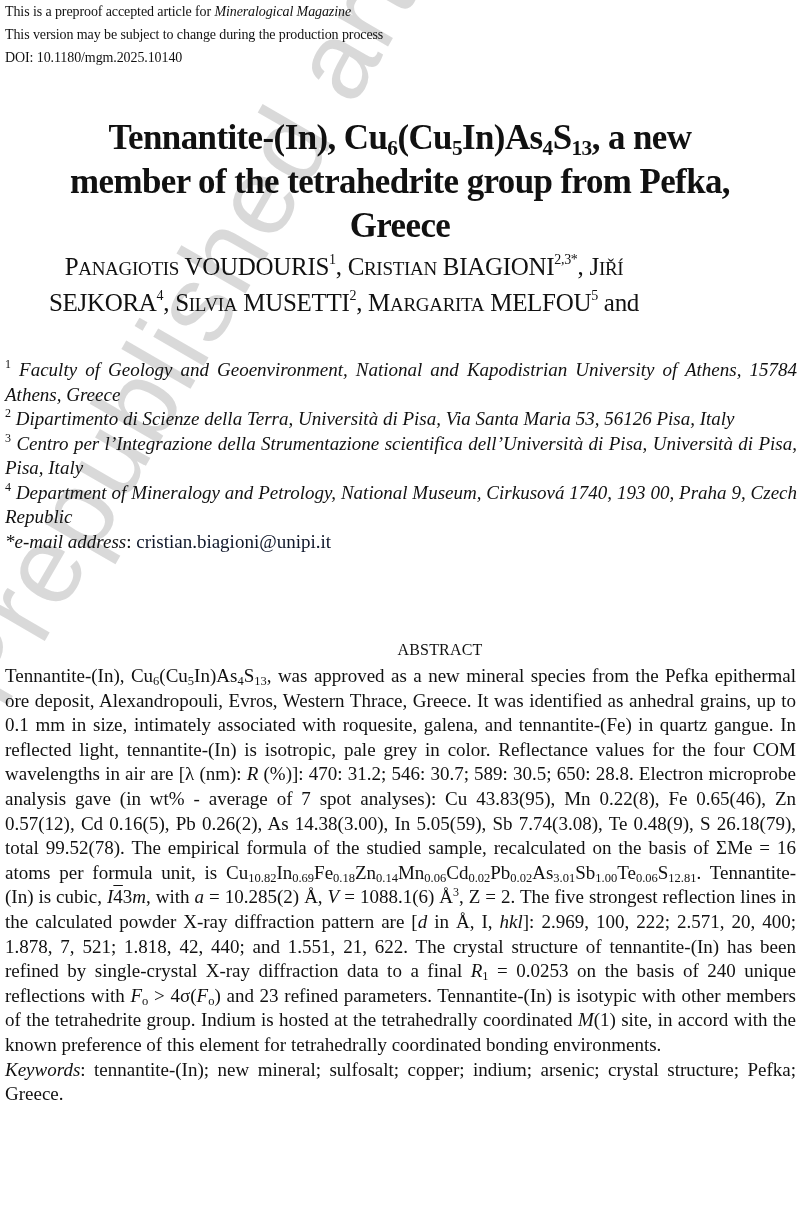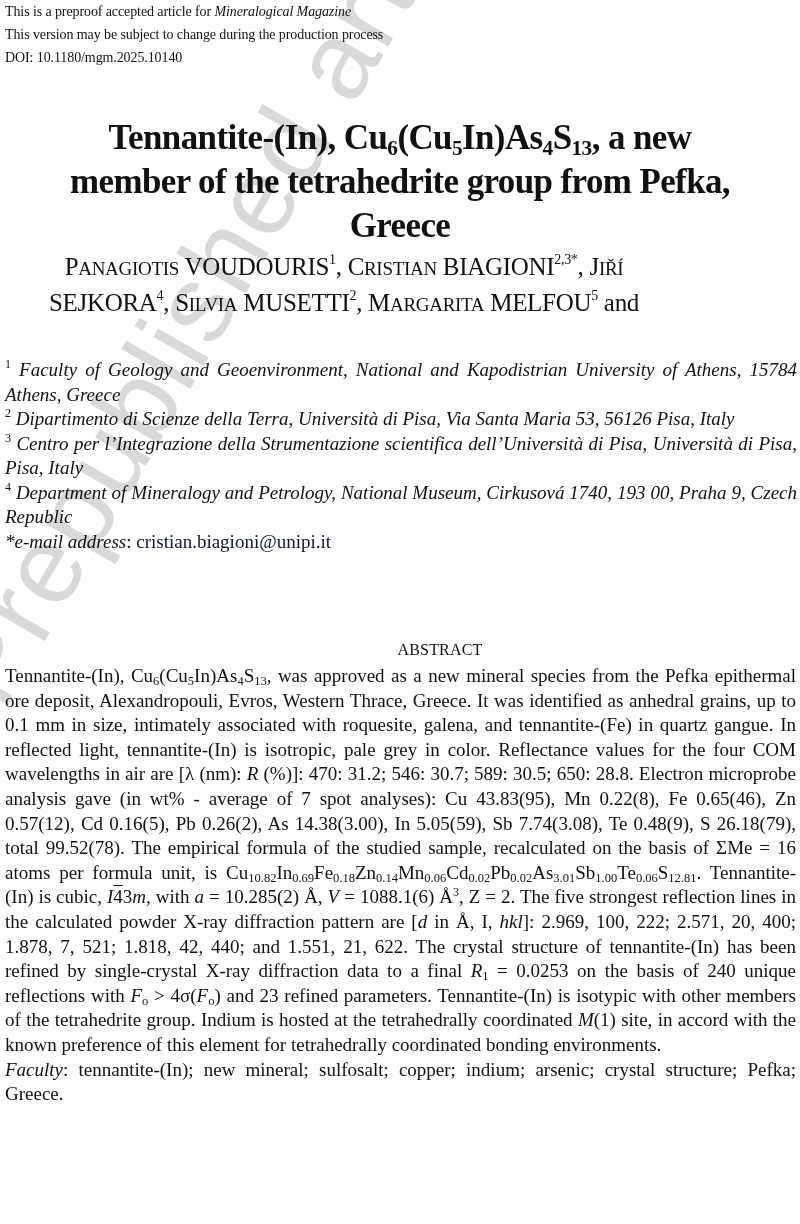--- a/index.html
+++ b/index.html
@@ -203,17 +203,17 @@
       <div class="aff"><sup>2</sup> <span>Dipartimento di Scienze della Terra, Università di Pisa, Via Santa Maria 53, 56126 Pisa, Italy</span></div>
       <div class="aff"><sup>3</sup> <span>Centro per l’Integrazione della Strumentazione scientifica dell’Università di Pisa, Università di Pisa, Pisa, Italy</span></div>
       <div class="aff"><sup>4</sup> <span>Department of Mineralogy and Petrology, National Museum, Cirkusová 1740, 193 00, Praha 9, Czech Republic</span></div>
       <div class="email-line"><span>*e-mail address</span><span style="font-style:normal">: </span><a class="email-link">cristian.biagioni@unipi.it</a></div>
     </div>
 
     <div class="abstract-heading">ABSTRACT</div>
 
     <div class="abstract">
       <p><span>Tennantite-(In), Cu</span><sub>6</sub><span>(Cu</span><sub>5</sub><span>In)As</span><sub>4</sub><span>S</span><sub>13</sub><span>, was approved as a new mineral species from the Pefka epithermal ore deposit, Alexandropouli, Evros, Western Thrace, Greece. It was identified as anhedral grains, up to 0.1 mm in size, intimately associated with roquesite, galena, and tennantite-(Fe) in quartz gangue. In reflected light, tennantite-(In) is isotropic, pale grey in color. Reflectance values for the four COM wavelengths in air are [λ (nm): </span><i>R</i><span> (%)]: 470: 31.2; 546: 30.7; 589: 30.5; 650: 28.8. Electron microprobe analysis gave (in wt% - average of 7 spot analyses): Cu 43.83(95), Mn 0.22(8), Fe 0.65(46), Zn 0.57(12), Cd 0.16(5), Pb 0.26(2), As 14.38(3.00), In 5.05(59), Sb 7.74(3.08), Te 0.48(9), S 26.18(79), total 99.52(78). The empirical formula of the studied sample, recalculated on the basis of ΣMe = 16 atoms per formula unit, is </span><span><span>Cu</span><sub>10.82</sub><span>In</span><sub>0.69</sub><span>Fe</span><sub>0.18</sub><span>Zn</span><sub>0.14</sub><span>Mn</span><sub>0.06</sub><span>Cd</span><sub>0.02</sub><span>Pb</span><sub>0.02</sub><span>As</span><sub>3.01</sub><span>Sb</span><sub>1.00</sub><span>Te</span><sub>0.06</sub><span>S</span><sub>12.81</sub></span><span>. Tennantite-(In) is cubic, </span><span><i>I</i><span class="overbar">4</span><span>3</span><i>m</i></span><span>, with </span><i>a</i><span> = 10.285(2) Å, </span><i>V</i><span> = 1088.1(6) Å</span><sup>3</sup><span>, Z = 2. The five strongest reflection lines in the calculated powder X-ray diffraction pattern are [</span><i>d</i><span> in Å, I, </span><i>hkl</i><span>]: 2.969, 100, 222; 2.571, 20, 400; 1.878, 7, 521; 1.818, 42, 440; and 1.551, 21, 622. The crystal structure of tennantite-(In) has been refined by single-crystal X-ray diffraction data to a final </span><i>R</i><sub>1</sub><span> = 0.0253 on the basis of 240 unique reflections with </span><i>F</i><sub>o</sub><span> &gt; 4σ(</span><i>F</i><sub>o</sub><span>) and 23 refined parameters. Tennantite-(In) is isotypic with other members of the tetrahedrite group. Indium is hosted at the tetrahedrally coordinated </span><i>M</i><span>(1) site, in accord with the known preference of this element for tetrahedrally coordinated bonding environments.</span></p>
-      <p class="keywords"><i>Faculty</i><span>: tennantite-(In); new mineral; sulfosalt; copper; indium; arsenic; crystal structure; Pefka; Greece.</span></p>
+      <p class="keywords"><i>Keywords</i><span>: tennantite-(In); new mineral; sulfosalt; copper; indium; arsenic; crystal structure; Pefka; Greece.</span></p>
     </div>
 
   </div>
 </div>
 
 </body></html>

